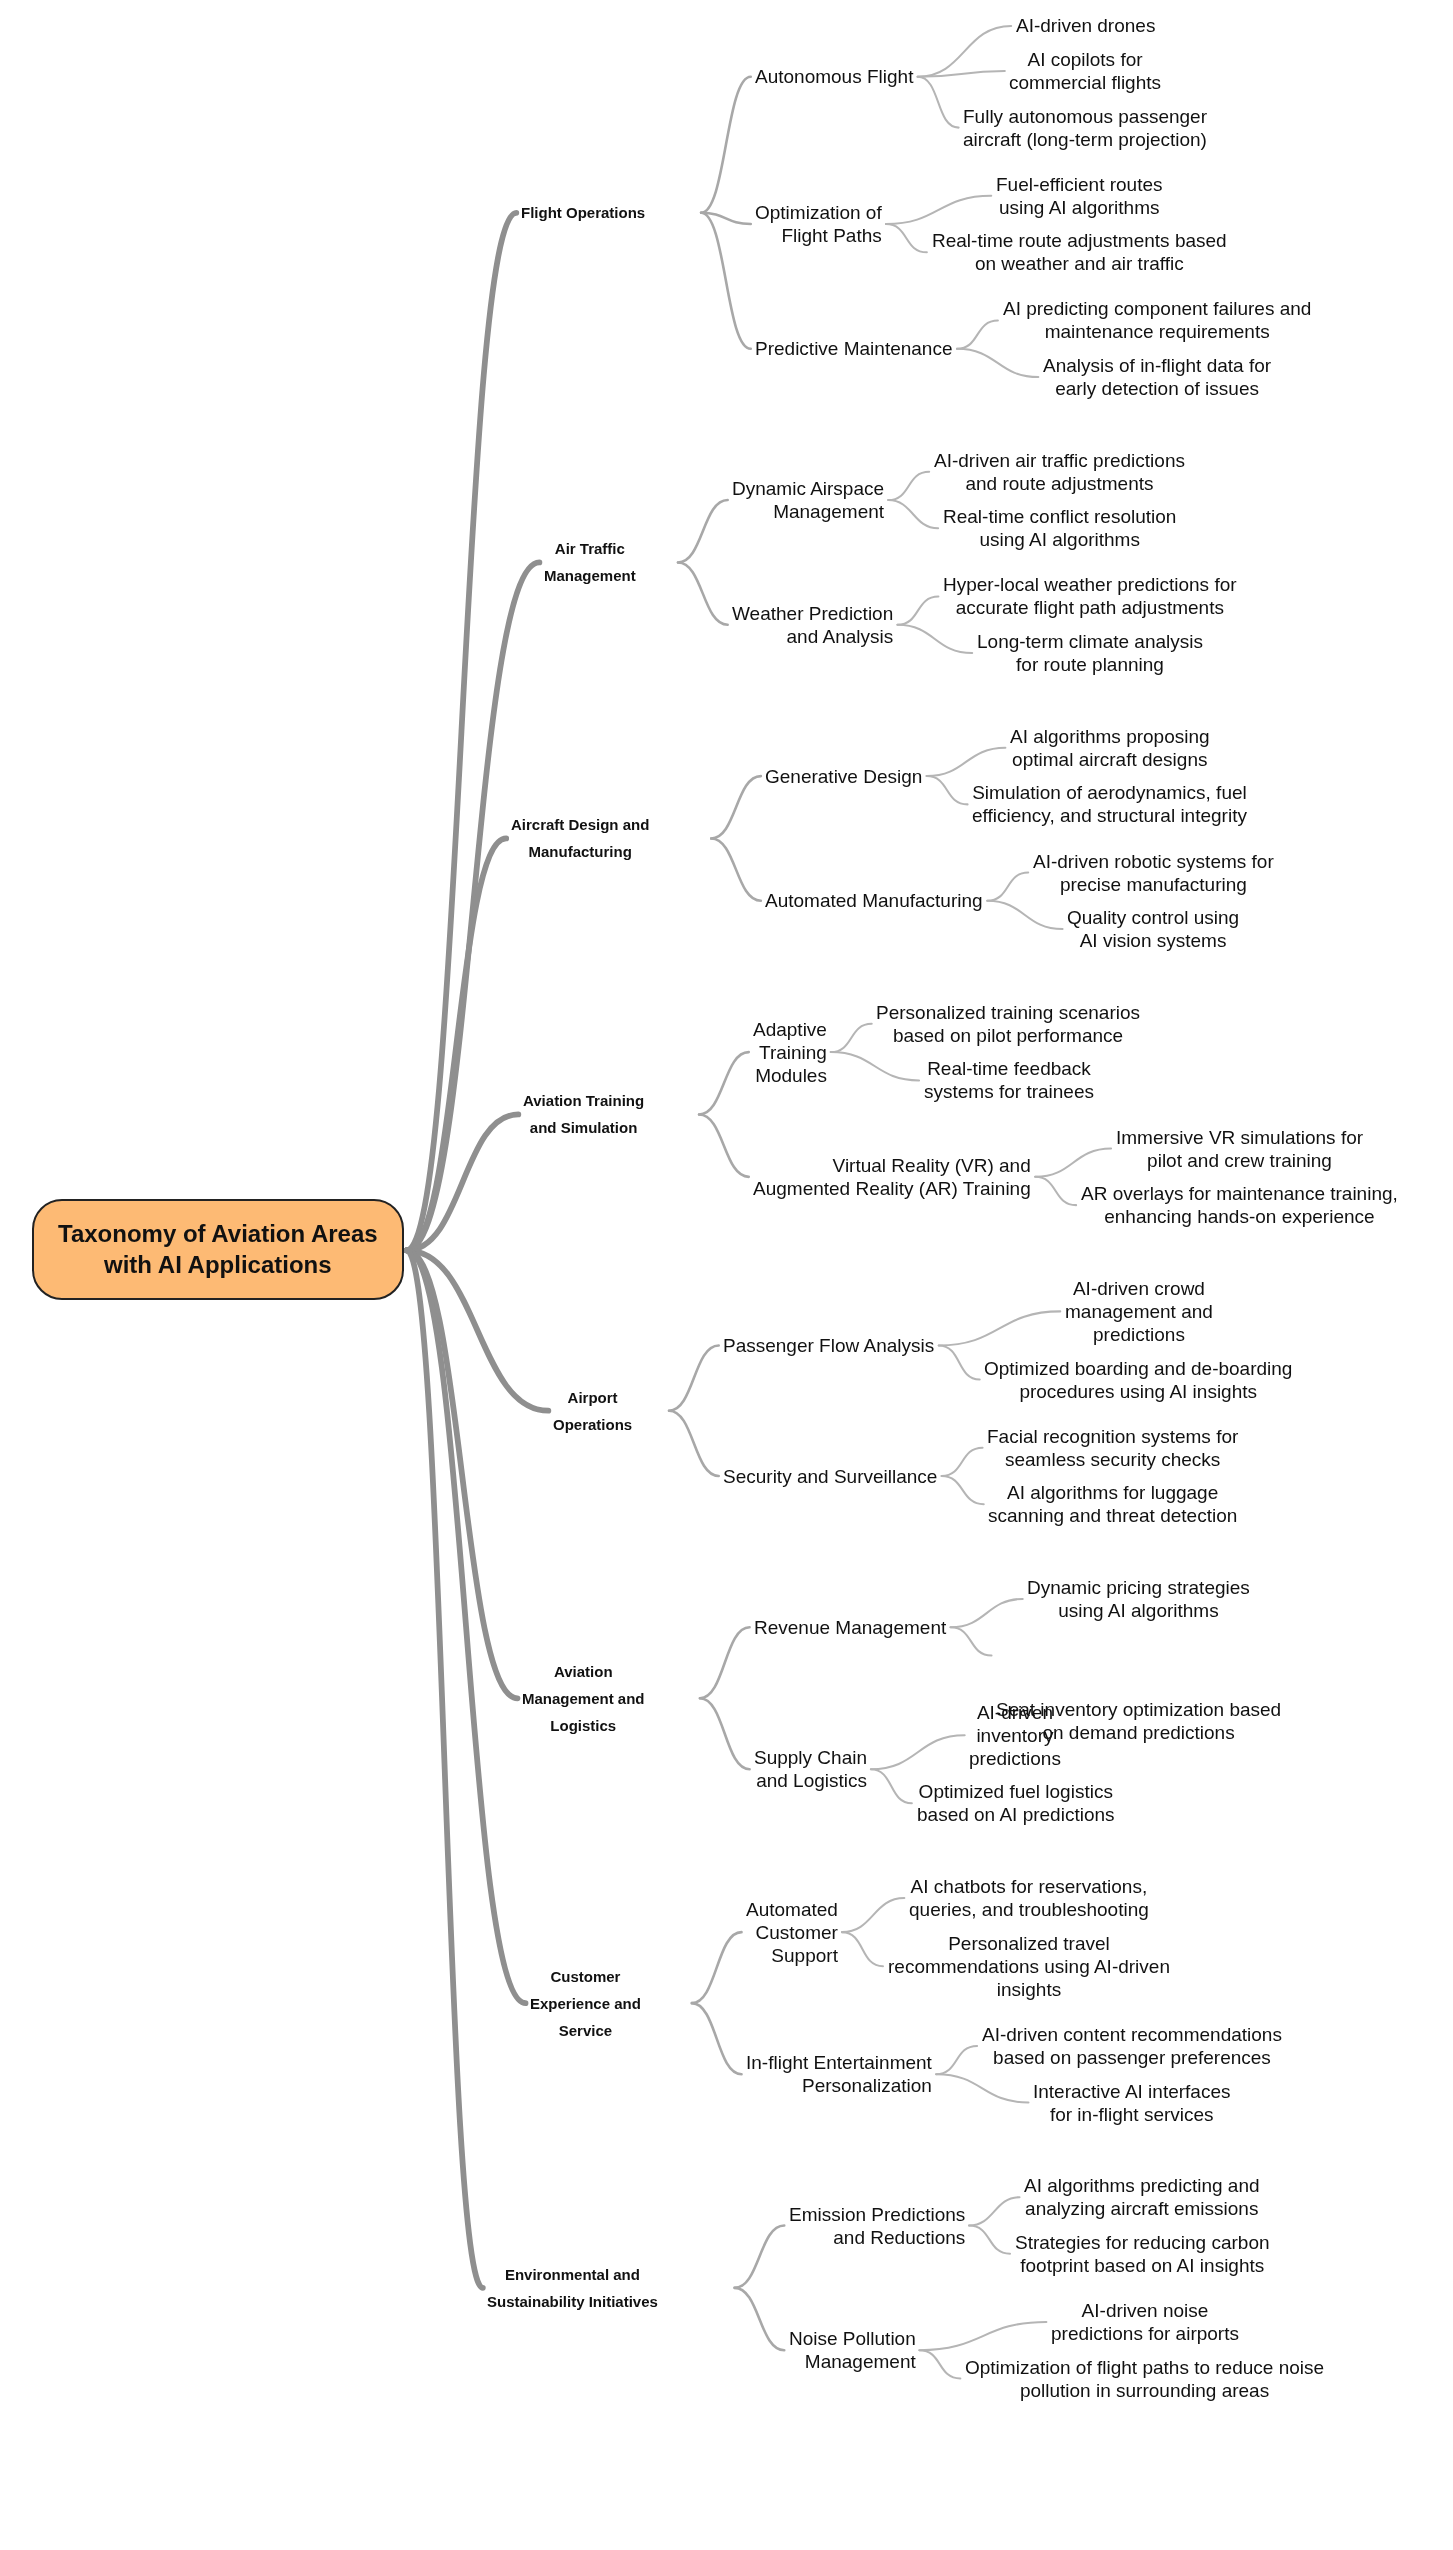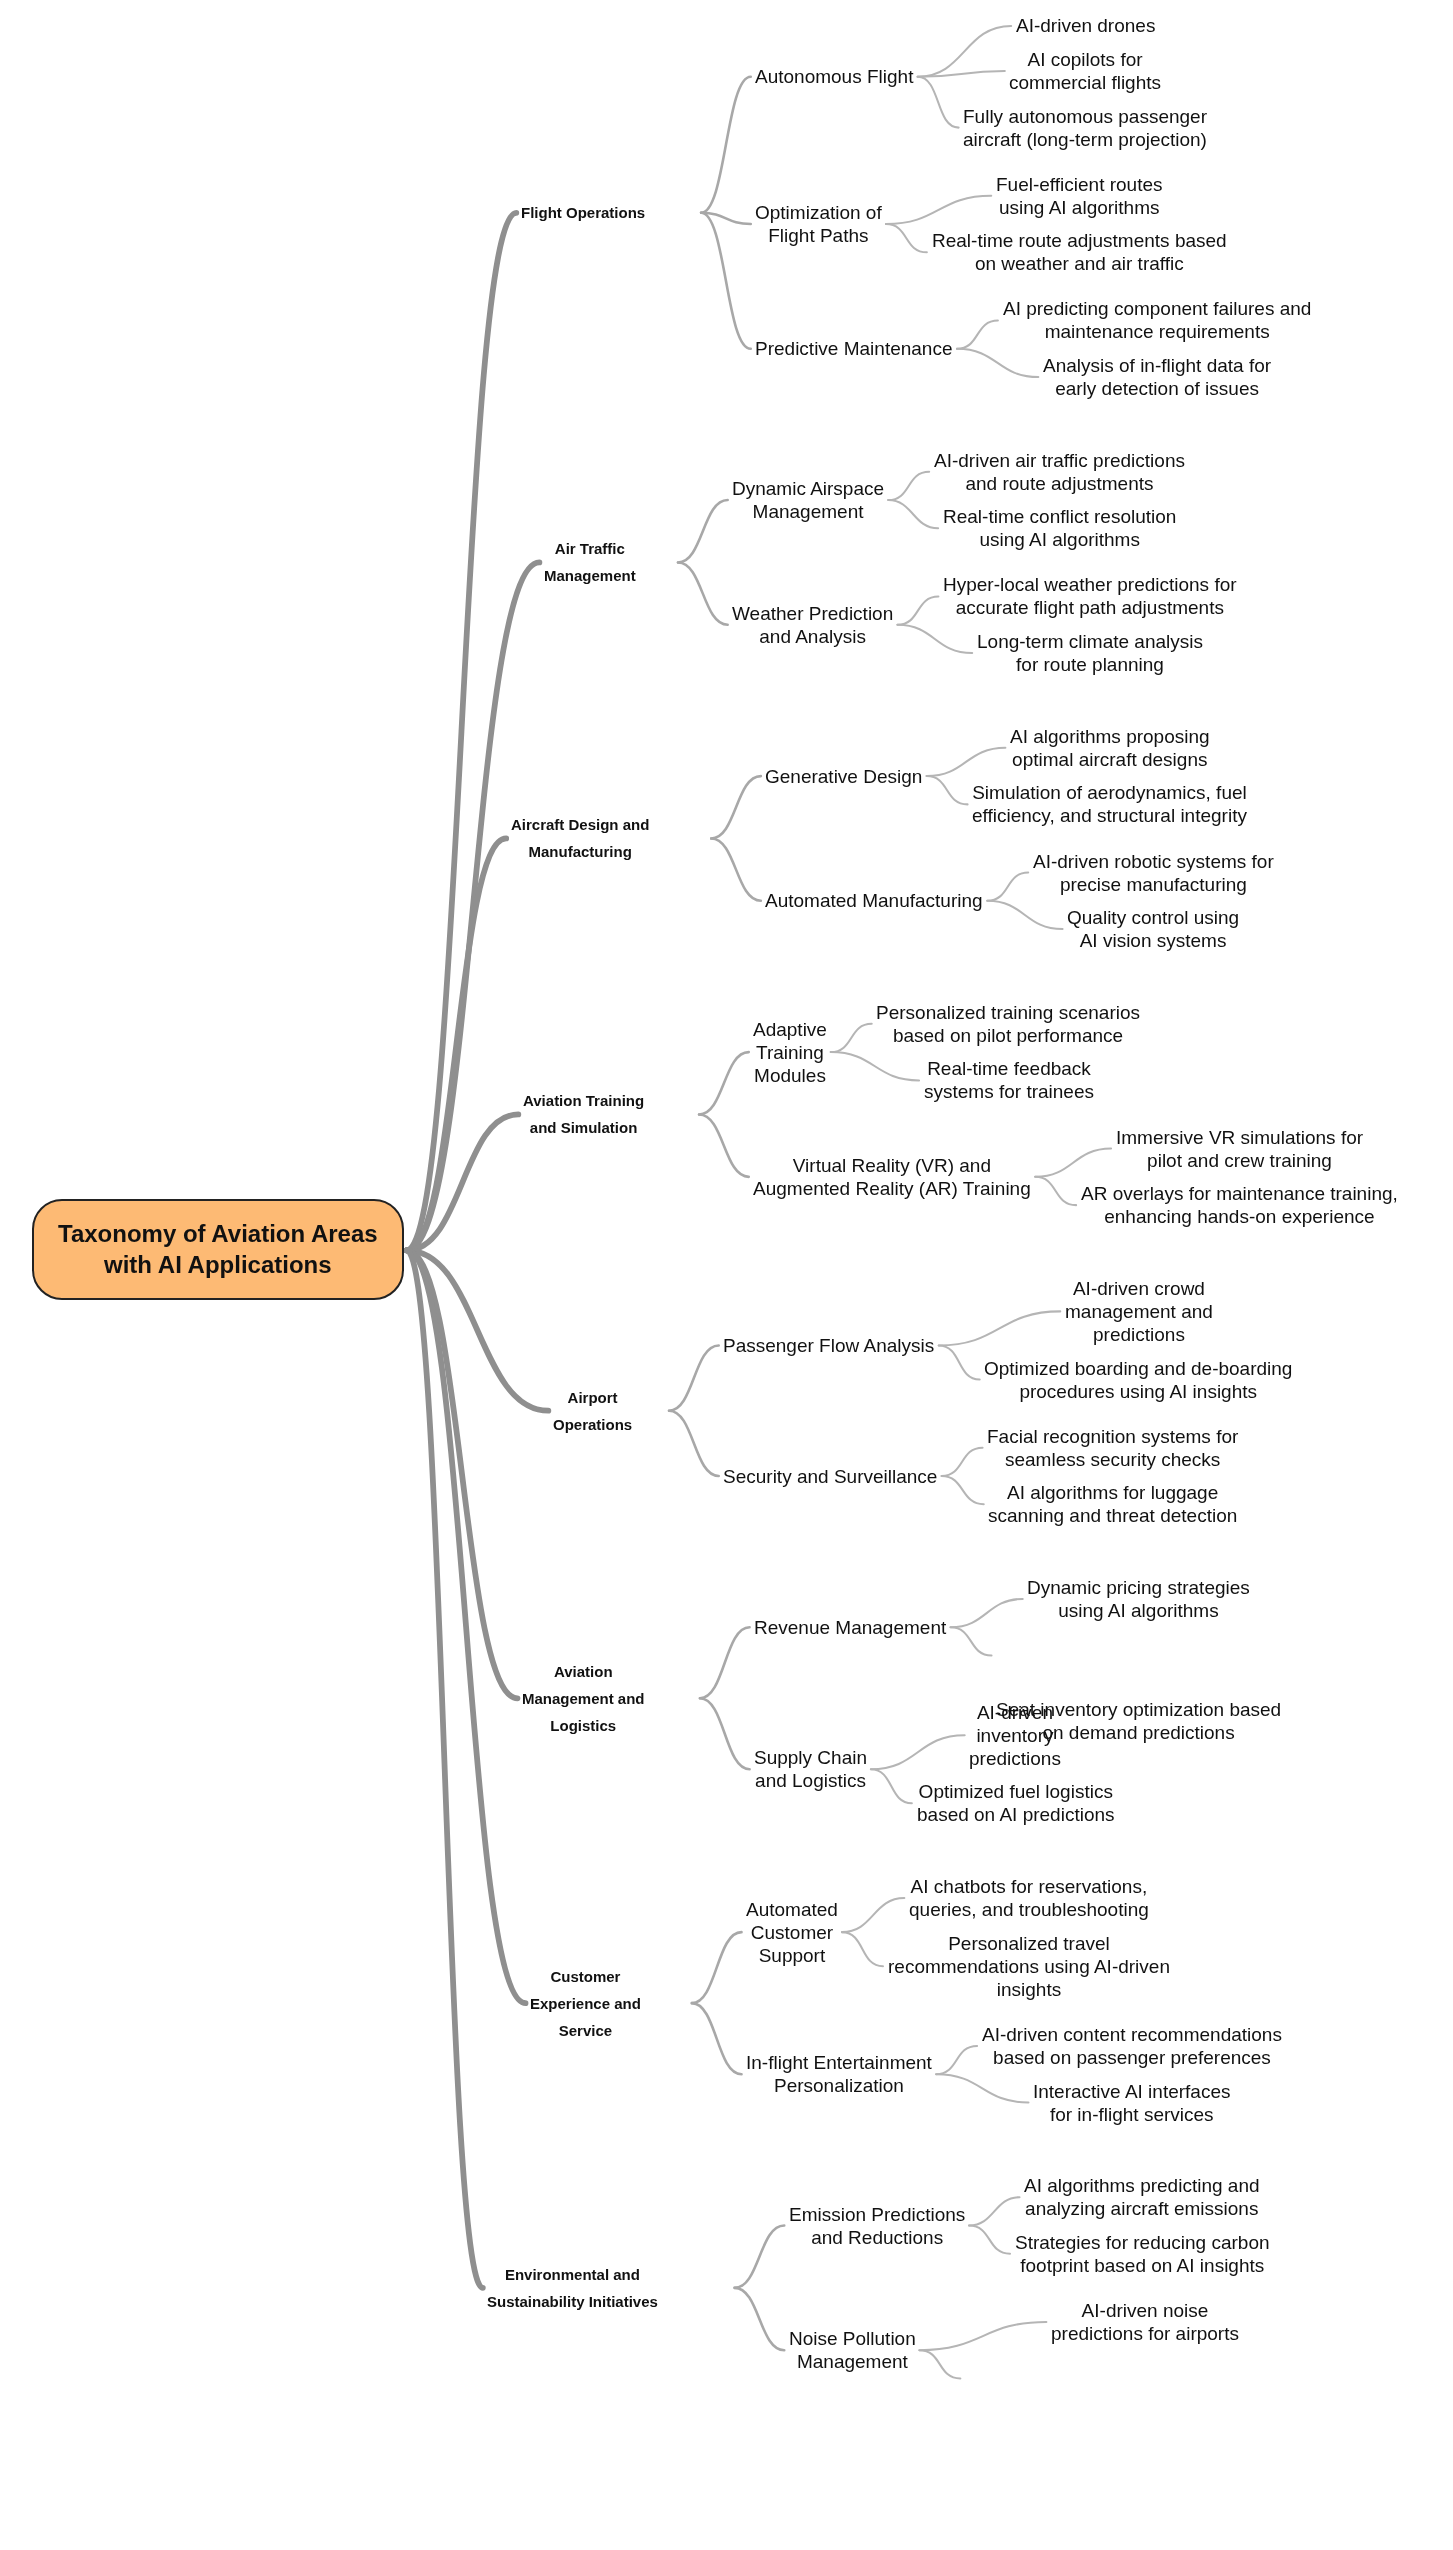--- a/index.html
+++ b/index.html
@@ -26,21 +26,21 @@
     font-size: 24px;
     font-weight: bold;
     line-height: 31px;
     border: 2.9px solid #222222;
     border-radius: 30px;
     padding: 17.3px 24px;
     background: #fdba74;
     z-index: 2;
   }
   .depth1 { font-size: 15px; font-weight: bold; line-height: 27px; }
-  .depth2 { font-size: 19px; line-height: 23px; }
+  .depth2 { font-size: 19px; line-height: 23px; text-align: right; }
   .depth3 { font-size: 19px; line-height: 23px; }
 </style>
 </head>
 <body>
 
 <div>
   <svg id="links" width="1453" height="2550" viewBox="0 0 2516 4416">
       <path d="M 704 2165.25 C 799 2165.25, 799 368.5, 894 368.5" fill="none" stroke="#8f8f8f" stroke-width="10" stroke-linecap="round"></path>
       <path d="M 1214 368.5 C 1257 368.5, 1257 133, 1300 133" fill="none" stroke="#a8a8a8" stroke-width="4.5" stroke-linecap="round"></path>
       <path d="M 1589 133 C 1670 133, 1670 45, 1751 45" fill="none" stroke="#b5b5b5" stroke-width="3.5" stroke-linecap="round"></path>
@@ -214,15 +214,17 @@
       <div class="node depth2" style="left: 789px; top: 2203px;">Emission Predictions
 and Reductions</div>
       <div class="node depth3" style="left: 1024px; top: 2174px;">AI algorithms predicting and
 analyzing aircraft emissions</div>
       <div class="node depth3" style="left: 1015px; top: 2231px;">Strategies for reducing carbon
 footprint based on AI insights</div>
       <div class="node depth2" style="left: 789px; top: 2327px;">Noise Pollution
 Management</div>
       <div class="node depth3" style="left: 1051px; top: 2299px;">AI-driven noise
 predictions for airports</div>
+      <div class="node depth3" style="left: 965px; top: 2356px;">Optimization of flight paths to reduce noise
+pollution in surrounding areas</div>
     </div>
 </div>
 
 
 </body></html>

